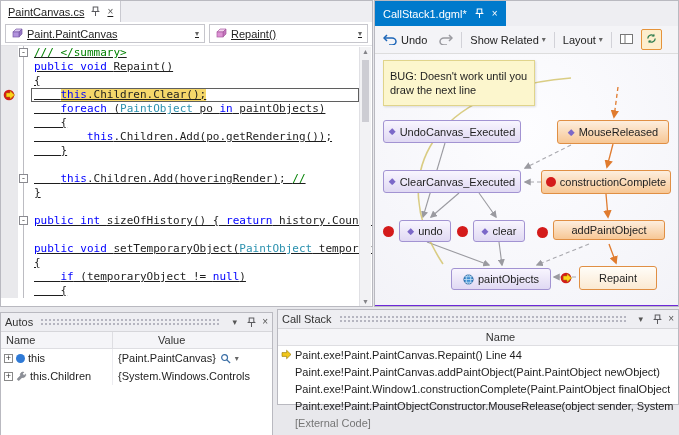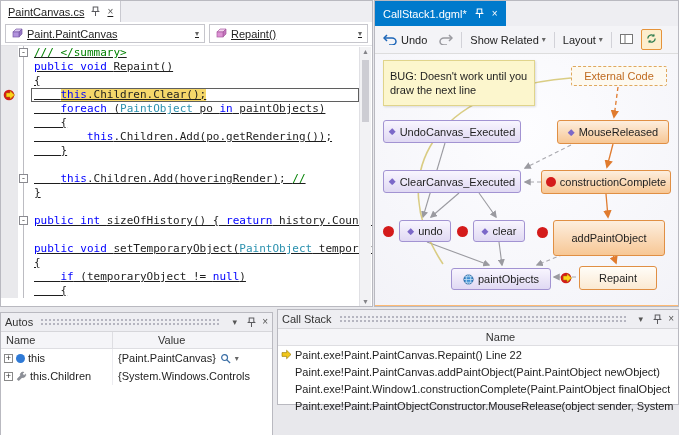--- a/index.html
+++ b/index.html
@@ -28,21 +28,21 @@
   .txt{flex:1;padding-left:3px;}
   .boxed{outline:1px solid #5f5f5f;outline-offset:-1px;}
   .k{color:#0000ff}.ty{color:#2b91af}.cm{color:#008000}.hl{background:#f5d76a}
   .vscroll{position:absolute;right:1px;top:46px;width:12px;height:259px;background:#f2f2f4;border-left:1px solid #e0e0e4;
     font-size:7px;color:#848488;text-align:center;}
   .vs-up{position:absolute;top:1px;left:0;right:0;}
   .vs-down{position:absolute;bottom:1px;left:0;right:0;}
   .vs-thumb{position:absolute;top:13px;left:2px;right:2px;height:62px;background:#cdcdd3;}
 
   
-  .graph-pane{position:absolute;left:374px;top:0;width:305px;height:307px;background:#fdba74;border:1px solid #b9b9c0;}
+  .graph-pane{position:absolute;left:374px;top:0;width:305px;height:307px;background:#6d28d9;border:1px solid #b9b9c0;}
   .g-tabstrip{height:25px;background:#eeeef2;display:flex;}
   .g-tab{display:flex;align-items:center;gap:6px;background:#007acc;color:#fff;padding:0 8px;}
   .g-tab .p-close{color:#fff;}
   .g-toolbar{height:28px;display:flex;align-items:center;gap:5px;padding:0 5px;background:#f4f4f7;border-bottom:1px solid #ddd;}
   .tbtn{display:flex;align-items:center;gap:3px;padding:2px 3px;color:#222;}
   .tsep{width:1px;height:16px;background:#d2d2d8;}
   .hl-btn{border:1px solid #e5933a;background:#fdeecd;border-radius:2px;}
   .g-canvas{position:relative;height:251px;background:radial-gradient(circle at 50% 30%,#fdfdff 0%,#f3f3f8 100%);overflow:hidden;}
   .g-canvas svg.edges{position:absolute;left:0;top:0;}
   .e-o{stroke:#e07b2e;stroke-width:1.3;fill:none;}
@@ -223,23 +223,20 @@
           <line x1="84" y1="139" x2="56" y2="163" class="e-g" marker-end="url(#m-g)"></line>
           <line x1="104" y1="139" x2="121" y2="163" class="e-g" marker-end="url(#m-g)"></line>
           <line x1="196" y1="91" x2="150" y2="114" class="e-gd" marker-end="url(#m-g)"></line>
           <line x1="166" y1="128" x2="150" y2="128" class="e-gd" marker-end="url(#m-g)"></line>
           <line x1="52" y1="188" x2="114" y2="211" class="e-g" marker-end="url(#m-g)"></line>
           <line x1="124" y1="188" x2="127" y2="211" class="e-g" marker-end="url(#m-g)"></line>
           <line x1="214" y1="190" x2="162" y2="211" class="e-gd" marker-end="url(#m-g)"></line>
           <line x1="201" y1="223" x2="179" y2="223" class="e-gd" marker-end="url(#m-g)"></line>
           <path d="M196 24 C 60 34, 8 120, 68 210" class="e-hl"></path>
         </svg>
-        <div class="gnode external" style="left: 196px; top: 12px; width: 96px; height: 20px;">
-          <span class="nd-label">External Code</span>
-        </div>
         <div class="gnode event" style="left: 8px; top: 66px; width: 138px; height: 23px;">
           <span class="nd-diamond">◆</span>
           <span class="nd-label">UndoCanvas_Executed</span>
         </div>
         <div class="gnode call" style="left: 182px; top: 66px; width: 112px; height: 24px;">
           <span class="nd-diamond">◆</span>
           <span class="nd-label">MouseReleased</span>
         </div>
         <div class="gnode event" style="left: 8px; top: 116px; width: 138px; height: 23px;">
           <span class="nd-diamond">◆</span>
@@ -253,21 +250,21 @@
         <div class="gnode event" style="left: 24px; top: 166px; width: 52px; height: 22px;">
           <span class="nd-diamond">◆</span>
           <span class="nd-label">undo</span>
         </div>
         <div class="bp-dot" style="left: 82px; top: 171.5px;"></div>
         <div class="gnode event" style="left: 98px; top: 166px; width: 52px; height: 22px;">
           <span class="nd-diamond">◆</span>
           <span class="nd-label">clear</span>
         </div>
         <div class="bp-dot" style="left: 162px; top: 172.5px;"></div>
-        <div class="gnode call" style="left: 178px; top: 166px; width: 112px; height: 36px;">
+        <div class="gnode call" style="left: 178px; top: 166px; width: 112px; height: 20px;">
           <span class="nd-label">addPaintObject</span>
         </div>
         <div class="gnode data" style="left: 76px; top: 214px; width: 100px; height: 22px;">
           <span class="wr-ic">
             <svg width="11" height="11" viewBox="0 0 12 12">
               <circle cx="6" cy="6" r="5" fill="#3f8fd2" stroke="#1c5a94"></circle>
               <ellipse cx="6" cy="6" rx="2.4" ry="5" fill="none" stroke="#cfe6f8" stroke-width="0.8"></ellipse>
               <path d="M1 6 h10 M1.8 3 h8.4 M1.8 9 h8.4" stroke="#cfe6f8" stroke-width="0.8" fill="none"></path>
             </svg>
           </span>
@@ -349,30 +346,34 @@
     <div class="grid-head">
       <span class="ch-value">Name</span>
     </div>
     <div>
         <div class="srow">
           <span class="sgut">
             <svg width="11" height="11" viewBox="0 0 11 11">
               <path d="M1 3.6 H5.6 V1.2 L10 5.5 L5.6 9.8 V7.4 H1 Z" fill="#f2c71b" stroke="#8f7400" stroke-width="0.6"></path>
             </svg>
           </span>
-          <span class="stext">Paint.exe!Paint.PaintCanvas.Repaint() Line 22</span>
+          <span class="stext">Paint.exe!Paint.PaintCanvas.Repaint() Line 44</span>
         </div>
         <div class="srow">
           <span class="sgut"></span>
           <span class="stext">Paint.exe!Paint.PaintCanvas.addPaintObject(Paint.PaintObject newObject)</span>
         </div>
         <div class="srow">
           <span class="sgut"></span>
           <span class="stext">Paint.exe!Paint.Window1.constructionComplete(Paint.PaintObject finalObject</span>
         </div>
         <div class="srow">
           <span class="sgut"></span>
           <span class="stext">Paint.exe!Paint.PaintObjectConstructor.MouseRelease(object sender, System</span>
         </div>
+        <div class="srow dim">
+          <span class="sgut"></span>
+          <span class="stext">[External Code]</span>
+        </div>
       </div>
   </div>
 
 </div>
 
 </body></html>

